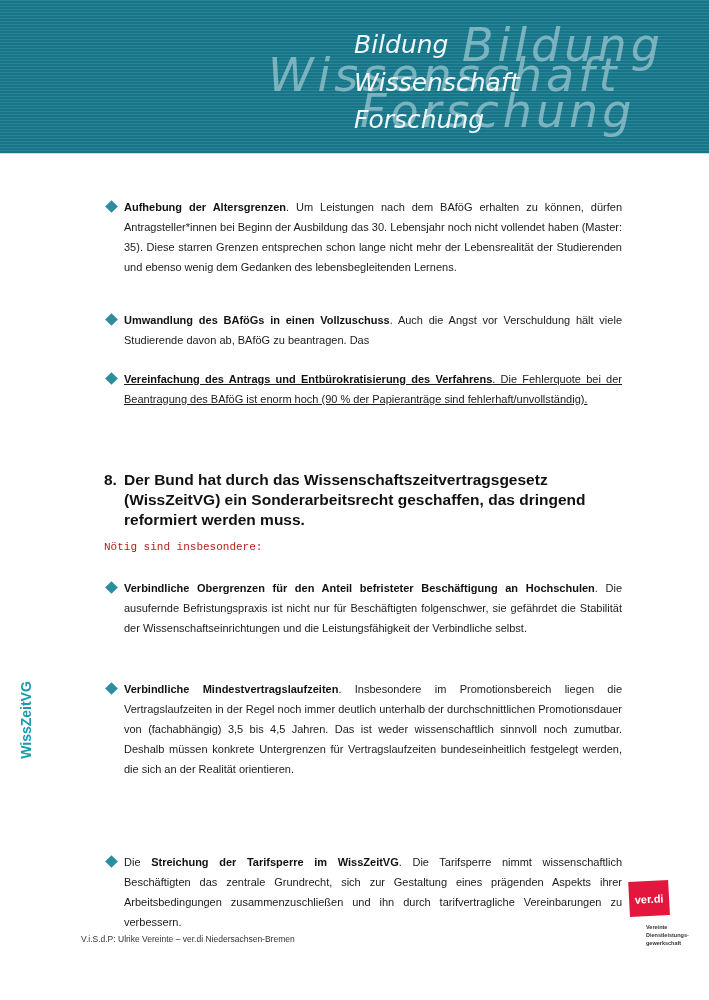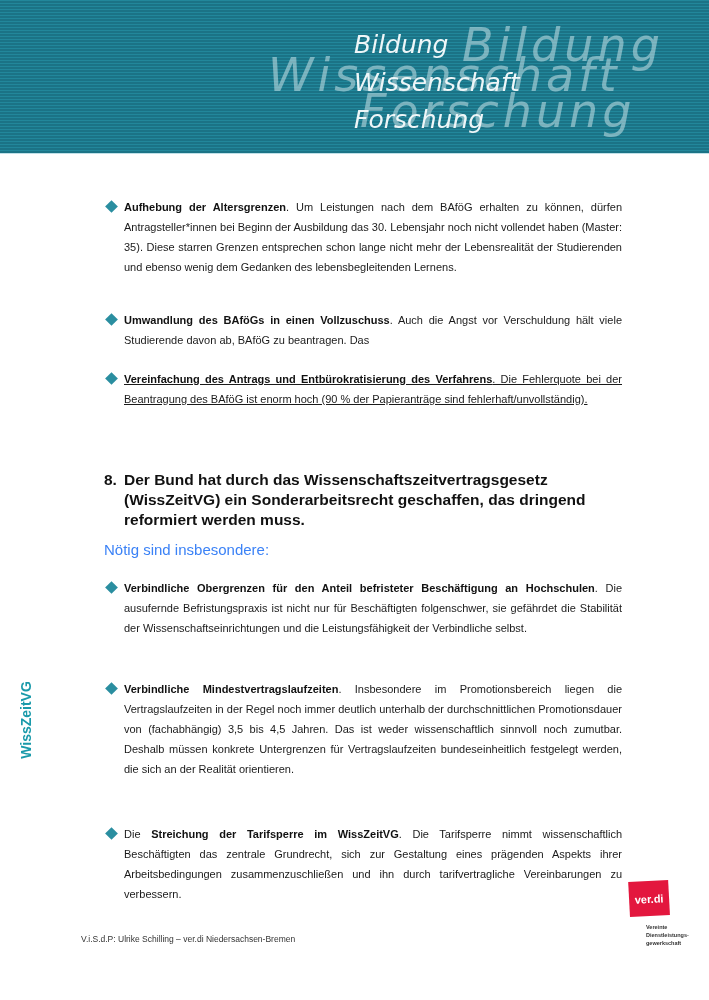--- a/index.html
+++ b/index.html
@@ -35,21 +35,21 @@
     .bullet b { font-weight: bold; color: #111; }
 
     .heading {
       position: absolute; left: 104px; width: 518px; top: 470px;
       font-size: 15.5px; font-weight: bold; line-height: 20px; color: #111;
       display: flex;
     }
     .heading .num { width: 20px; flex: 0 0 20px; }
     .heading .txt { flex: 1; }
 
-    .intro { position: absolute; left: 104px; top: 541px; font-size: 15px; color: #3b82f6; }
+    .intro { position: absolute; left: 104px; top: 541px; font-size: 11px; color: #b91c1c; font-family: Liberation Mono, monospace; }
 
     .footer { position: absolute; left: 81px; top: 932px; font-size: 8.5px; line-height: 14px; color: #333; }
 
     .logo { position: absolute; left: 630px; top: 882px; width: 70px; }
     .logo-box {
       width: 40px; height: 35px; background: #e3173e; color: #fff; font-weight: bold;
       font-size: 11px; display: flex; align-items: center; justify-content: center;
       transform: rotate(-3deg); transform-origin: left bottom;
     }
     .logo-sub { margin-left: 16px; margin-top: 6px; font-size: 5.5px; line-height: 8px; font-weight: bold; color: #333; }
@@ -93,27 +93,27 @@
 <div class="bullet" style="top:578px;">
   <span class="diamond"></span>
   <span></span><b>Verbindliche Obergrenzen für den Anteil befristeter Beschäftigung an Hochschulen</b><span>. Die ausufernde Befristungspraxis ist nicht nur für Beschäftigten folgenschwer, sie gefährdet die Stabilität der Wissenschaftseinrichtungen und die Leistungsfähigkeit der Verbindliche selbst.</span>
 </div>
 
 <div class="bullet" style="top:679px;">
   <span class="diamond"></span>
   <span></span><b>Verbindliche Mindestvertragslaufzeiten</b><span>. Insbesondere im Promotionsbereich liegen die Vertragslaufzeiten in der Regel noch immer deutlich unterhalb der durchschnittlichen Promotionsdauer von (fachabhängig) 3,5 bis 4,5 Jahren. Das ist weder wissenschaftlich sinnvoll noch zumutbar. Deshalb müssen konkrete Untergrenzen für Vertragslaufzeiten bundeseinheitlich festgelegt werden, die sich an der Realität orientieren.</span>
 </div>
 
-<div class="bullet" style="top:824px;">
+<div class="bullet" style="top:852px;">
   <span class="diamond"></span>
   <span>Die </span><b>Streichung der Tarifsperre im WissZeitVG</b><span>. Die Tarifsperre nimmt wissenschaftlich Beschäftigten das zentrale Grundrecht, sich zur Gestaltung eines prägenden Aspekts ihrer Arbeitsbedingungen zusammenzuschließen und ihn durch tarifvertragliche Vereinbarungen zu verbessern.</span>
 </div>
 
 <div class="footer">
-  <div>V.i.S.d.P: Ulrike Schilling – ver.di Niedersachsen-Bremen</div>
+  <div>V.i.S.d.P: Ulrike Vereinte – ver.di Niedersachsen-Bremen</div>
 </div>
 
 <div class="logo">
   <div class="logo-box">ver.di</div>
   <div class="logo-sub">
     <div>Vereinte</div>
     <div>Dienstleistungs-</div>
     <div>gewerkschaft</div>
   </div>
 </div>

